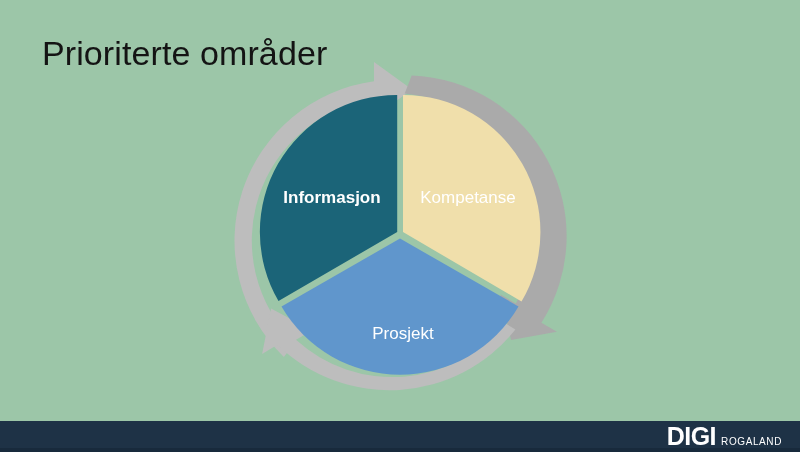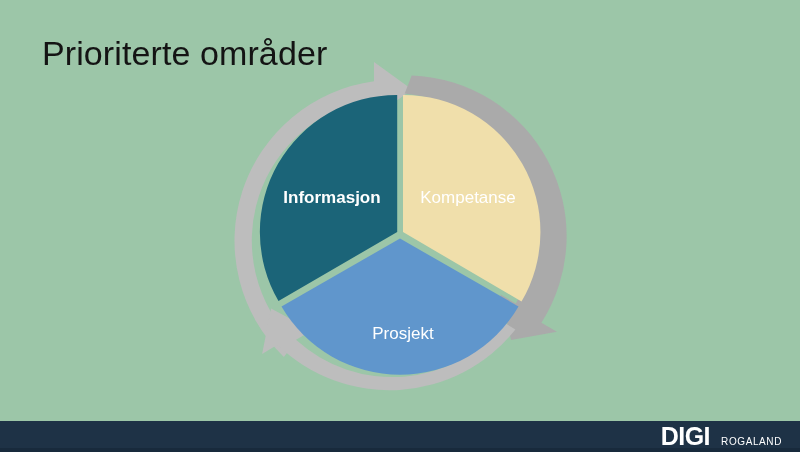--- a/index.html
+++ b/index.html
@@ -52,21 +52,21 @@
     background: #1e3246;
     border-bottom: 4px solid #182a3c;
     box-sizing: border-box;
   }
   #brand-logo {
     position: absolute;
     right: 18px;
     top: 3px;
     display: flex;
     align-items: baseline;
-    gap: 11px;
+    gap: 5px;
   }
   #brand-primary {
     font-size: 25px;
     font-weight: bold;
     color: #ffffff;
     letter-spacing: -0.5px;
     line-height: 25px;
   }
   #brand-secondary {
     font-size: 10px;

